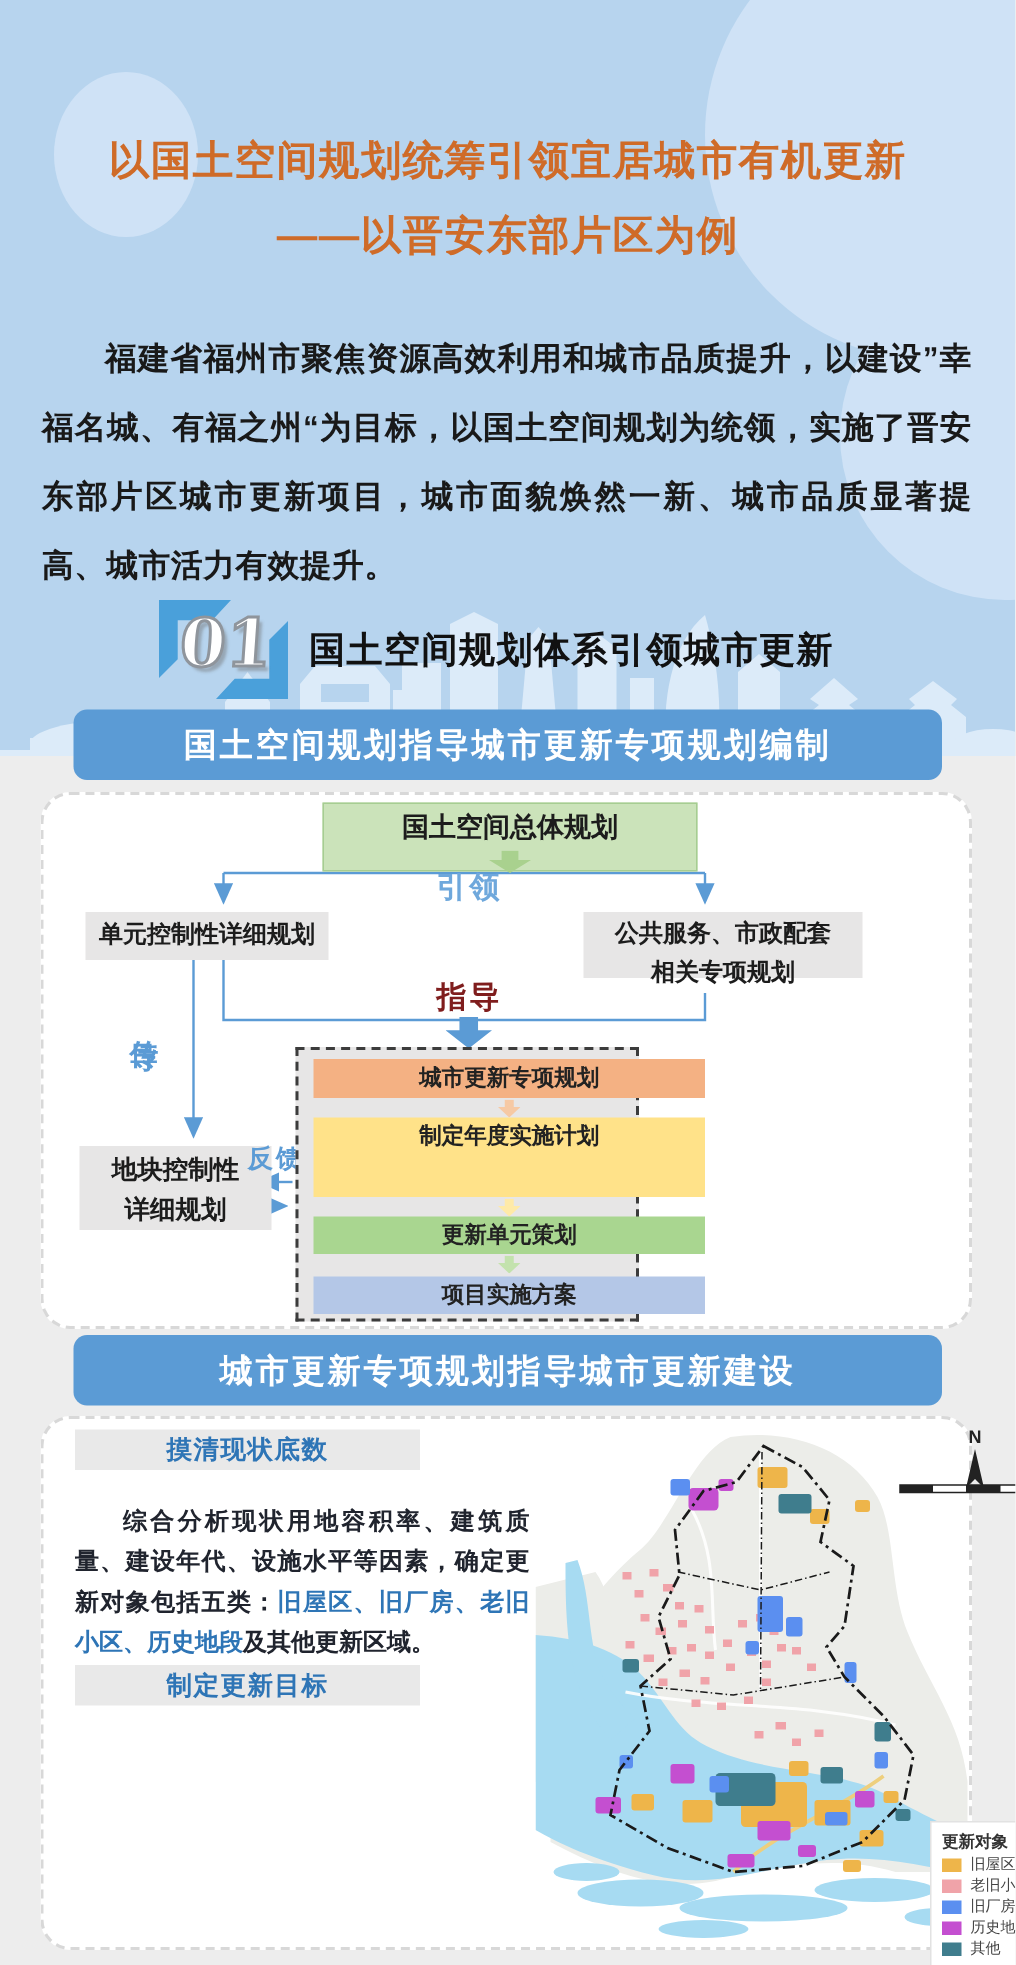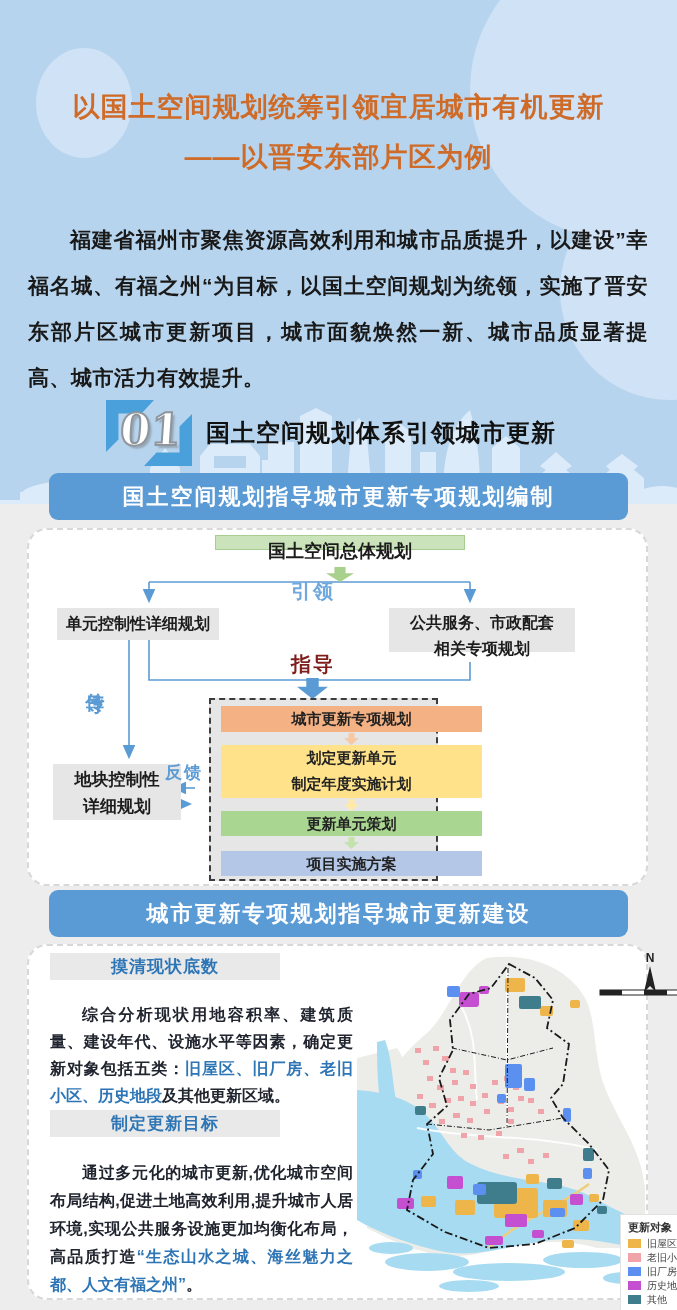--- a/index.html
+++ b/index.html
@@ -40,36 +40,36 @@
   
   .card{position:absolute;left:27px;width:621px;background:#fff;border:2px dashed #d8d8d8;
     border-radius:20px;box-sizing:border-box;}
   .card1{top:528px;height:358px;}
   .card2{top:944px;height:356px;}
 
   
   .fc{position:absolute;inset:0;}
   .fc-lines{position:absolute;left:0;top:0;}
   .fbox{position:absolute;box-sizing:border-box;text-align:center;font-weight:bold;color:#1c1c1c;}
-  .topbox{left:186px;top:5px;width:250px;height:15px;background:#cbe3ba;border:1px solid #a6cd92;
+  .topbox{left:186px;top:5px;width:250px;height:46px;background:#cbe3ba;border:1px solid #a6cd92;
     font-size:18px;line-height:30px;}
   .arrow{clip-path:polygon(30% 0,70% 0,70% 42%,100% 42%,50% 100%,0 42%,30% 42%);}
   .arr-green{position:absolute;left:297px;top:37px;width:28px;height:15px;background:#a9d18e;}
   .arr-blue-big{position:absolute;left:268px;top:148px;width:31px;height:21px;background:#5b9bd5;}
   .flab{position:absolute;font-weight:bold;font-size:20px;color:#6fa8dc;letter-spacing:2px;}
   .lab-lead{left:252px;top:48px;width:64px;text-align:center;}
   .lab-guide{left:252px;top:121px;width:64px;text-align:center;color:#7f1d1d;}
   .lab-trans{left:56px;top:148px;width:22px;line-height:24px;writing-mode:vertical-rl;color:#5b9bd5;font-size:19px;}
   .lab-feed{left:133px;top:231px;width:44px;text-align:center;font-size:17px;color:#5b9bd5;}
   .graybox{background:#e7e6e6;font-size:16px;}
   .leftbox{left:28px;top:78px;width:162px;height:32px;line-height:32px;}
   .rightbox{left:360px;top:78px;width:186px;height:44px;line-height:26px;padding-top:2px;}
   .plotbox{left:24px;top:234px;width:128px;height:56px;line-height:27px;font-size:17px;padding-top:2px;}
   .dashedbox{position:absolute;left:168px;top:168px;width:229px;height:183px;box-sizing:border-box;
-    background:#e7e6e6;border:2px dashed #3c3c3c;margin-left:12px;}
+    background:#e7e6e6;border:2px dashed #3c3c3c;}
   .step{position:absolute;left:10px;width:261px;text-align:center;font-weight:bold;color:#222;font-size:15px;}
   .s1{top:6px;height:26px;line-height:26px;}
   .s2{top:45px;height:53px;line-height:26px;}
   .s3{top:111px;height:25px;line-height:25px;}
   .s4{top:151px;height:25px;line-height:25px;}
   .sarr{position:absolute;left:133px;width:15px;height:12px;}
   .sa1{top:33px;background:#f6c9a4;}
   .sa2{top:99px;background:#ffeaa8;}
   .sa3{top:137px;background:#c3e2ad;}
 
@@ -175,38 +175,36 @@
       <div class="fbox graybox plotbox">
         <div>地块控制性</div>
         <div>详细规划</div>
       </div>
       <div class="flab lab-feed">反馈</div>
 
       <div class="dashedbox">
         <div class="step s1" style="background-color: rgb(244, 177, 131);">城市更新专项规划</div>
         <div class="arrow sarr sa1"></div>
         <div class="step s2" style="background-color: rgb(255, 226, 137);">
-          <div>划定更新单元</div>
           <div>制定年度实施计划</div>
         </div>
         <div class="arrow sarr sa2"></div>
         <div class="step s3" style="background-color: rgb(169, 214, 144);">更新单元策划</div>
         <div class="arrow sarr sa3"></div>
         <div class="step s4" style="background-color: rgb(180, 199, 231);">项目实施方案</div>
       </div>
     </div>
   </div>
 
   <div class="banner b2">城市更新专项规划指导城市更新建设</div>
 
   <div class="card card2">
     <div class="subbar sb1">摸清现状底数</div>
     <p class="para p1"><span>综合分析现状用地容积率、建筑质量、建设年代、设施水平等因素，确定更新对象包括五类：</span><span class="hl">旧屋区、旧厂房、老旧小区、历史地段</span><span>及其他更新区域。</span></p>
     <div class="subbar sb2">制定更新目标</div>
-    <p class="para p2"><span>通过多元化的城市更新,优化城市空间布局结构,促进土地高效利用,提升城市人居环境,实现公共服务设施更加均衡化布局，高品质打造</span><span class="hl">“生态山水之城、海丝魅力之都、人文有福之州”</span><span>。</span></p>
 
     <div class="mapwrap">
       <svg width="292" height="348" viewBox="0 0 292 348">
 
         <path d="M130,10 C170,4 210,18 228,50 C240,72 236,110 248,140 C262,175 284,200 288,240 L288,300 L240,300 C200,288 160,296 120,306 C80,314 40,296 10,280 L10,180 C20,140 40,110 70,85 C90,68 105,20 130,10 Z" fill="#ecede9"></path>
         <path d="M0,110 L40,100 C55,120 50,160 62,190 L40,230 L0,240 Z" fill="#ecede9"></path>
 
         <g fill="#a7dbf2">
           <path d="M0,142 C30,144 56,152 72,170 C88,188 94,206 114,216 C154,236 202,230 237,250 C262,264 280,272 292,276 L292,302 C258,296 228,288 194,292 C148,298 118,312 78,302 C38,292 14,280 0,272 Z"></path>
           <path d="M28,92 C38,118 34,150 46,172 C52,184 60,190 66,198 L50,212 C38,198 28,180 24,158 C20,136 20,110 20,94 Z"></path>

